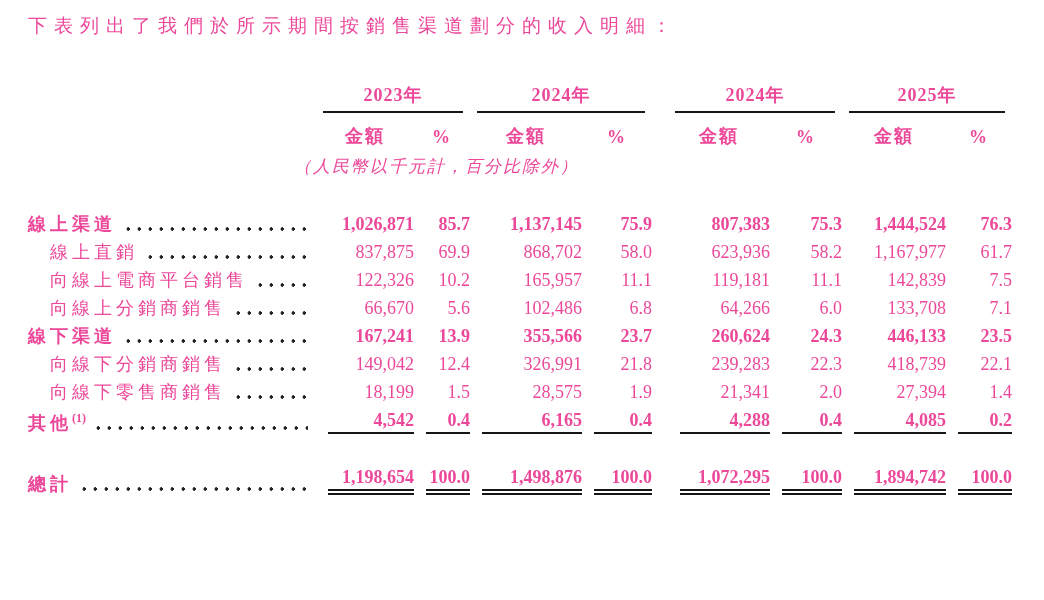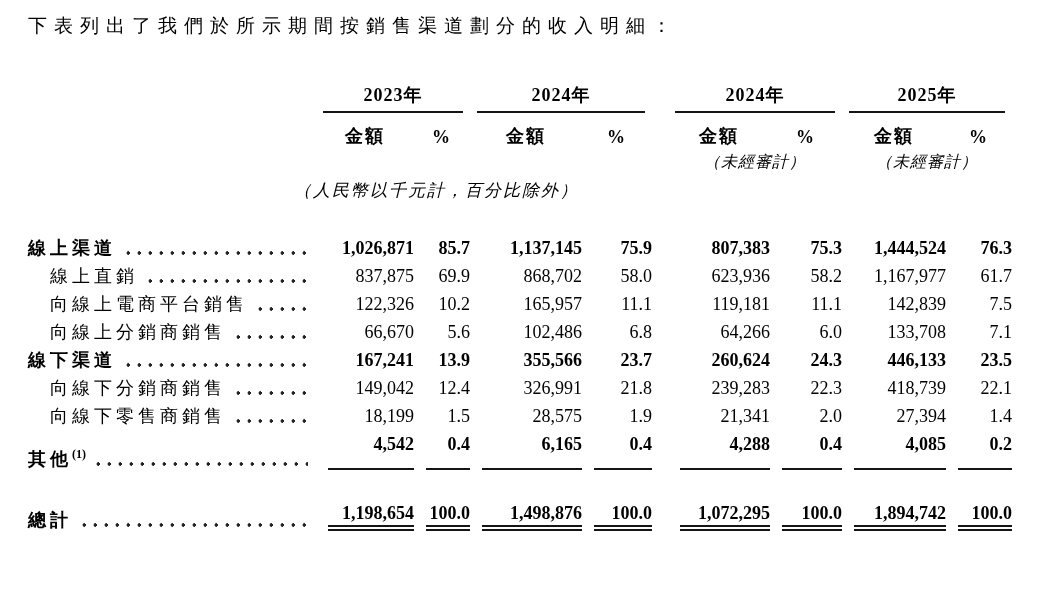--- a/index.html
+++ b/index.html
@@ -1,18 +1,18 @@
 <!DOCTYPE html>
 <html><head>
 <meta charset="utf-8">
 <style>
   html,body{margin:0;padding:0;background:#ffffff;}
   .page{
     position:relative;width:1044px;height:600px;background:#ffffff;
-    font-family:"Liberation Serif","DejaVu Serif",serif;color:#000000;overflow:hidden;
+    font-family:"Liberation Serif","DejaVu Serif",serif;color:#ec4899;overflow:hidden;
   }
   .title{padding:13px 0 0 28px;font-size:19px;letter-spacing:7px;white-space:nowrap;}
   table{margin:24px 0 0 28px;border-collapse:collapse;table-layout:fixed;width:984px;font-size:18px;}
   td{vertical-align:bottom;}
   
   .g-rule{border-bottom:2px solid #151515;margin:0 6px;text-align:center;padding-bottom:5px;
           font-weight:bold;letter-spacing:2px;font-size:18px;white-space:nowrap;}
   .y-cell{padding-top:20px;}
   .y-rule{border-bottom:2px solid #151515;margin:0 6px;text-align:center;padding-bottom:4px;
           font-weight:bold;letter-spacing:1px;font-size:18px;}
@@ -23,21 +23,21 @@
   tbody td{padding:4px 0 3px;line-height:21px;}
   tbody tr.first td{padding-top:36px;}
   .labcell{white-space:nowrap;}
   .labcell.ind{padding-left:22px;}
   .lblwrap{display:flex;align-items:flex-end;letter-spacing:4px;}
   .leader{flex:1 1 auto;height:4px;align-self:flex-end;margin:0 8px 4px 10px;
           background:radial-gradient(circle at 2.2px 2px,#232323 1.5px,transparent 1.9px);
           background-size:11px 4px;background-repeat:repeat-x;}
   .amt,.pct{text-align:right;white-space:nowrap;}
   .emph{font-weight:bold;}
-  .u1{border-bottom:2px solid #151515;padding-bottom:13px;margin-left:12px;}
+  .u1{border-bottom:2px solid #151515;padding-bottom:1px;margin-left:12px;}
   .u2{border-bottom:6px double #151515;padding-bottom:1px;margin-left:12px;}
   tr.total td{padding-top:30px;}
   sup{font-size:12px;letter-spacing:0;line-height:0;}
 </style>
 </head>
 <body>
 
 <div class="page">
   <div class="title">下表列出了我們於所示期間按銷售渠道劃分的收入明細：</div>
 
@@ -78,28 +78,20 @@
         <td>金額</td>
         <td>%</td>
         <td></td>
         <td>金額</td>
         <td>%</td>
         <td>金額</td>
         <td>%</td>
       </tr>
       <tr>
         <td></td>
-        <td colspan="2"></td>
-        <td colspan="2"></td>
-        <td></td>
-        <td colspan="2" class="unaud">（未經審計）</td>
-        <td colspan="2" class="unaud">（未經審計）</td>
-      </tr>
-      <tr>
-        <td></td>
         <td colspan="9" class="unit">（人民幣以千元計，百分比除外）</td>
       </tr>
     </thead>
     <tbody>
         <tr class="emph first">
           <td class="labcell">
             <div class="lblwrap">
               <span>線上渠道</span>
               <span class="leader"></span>
             </div>

